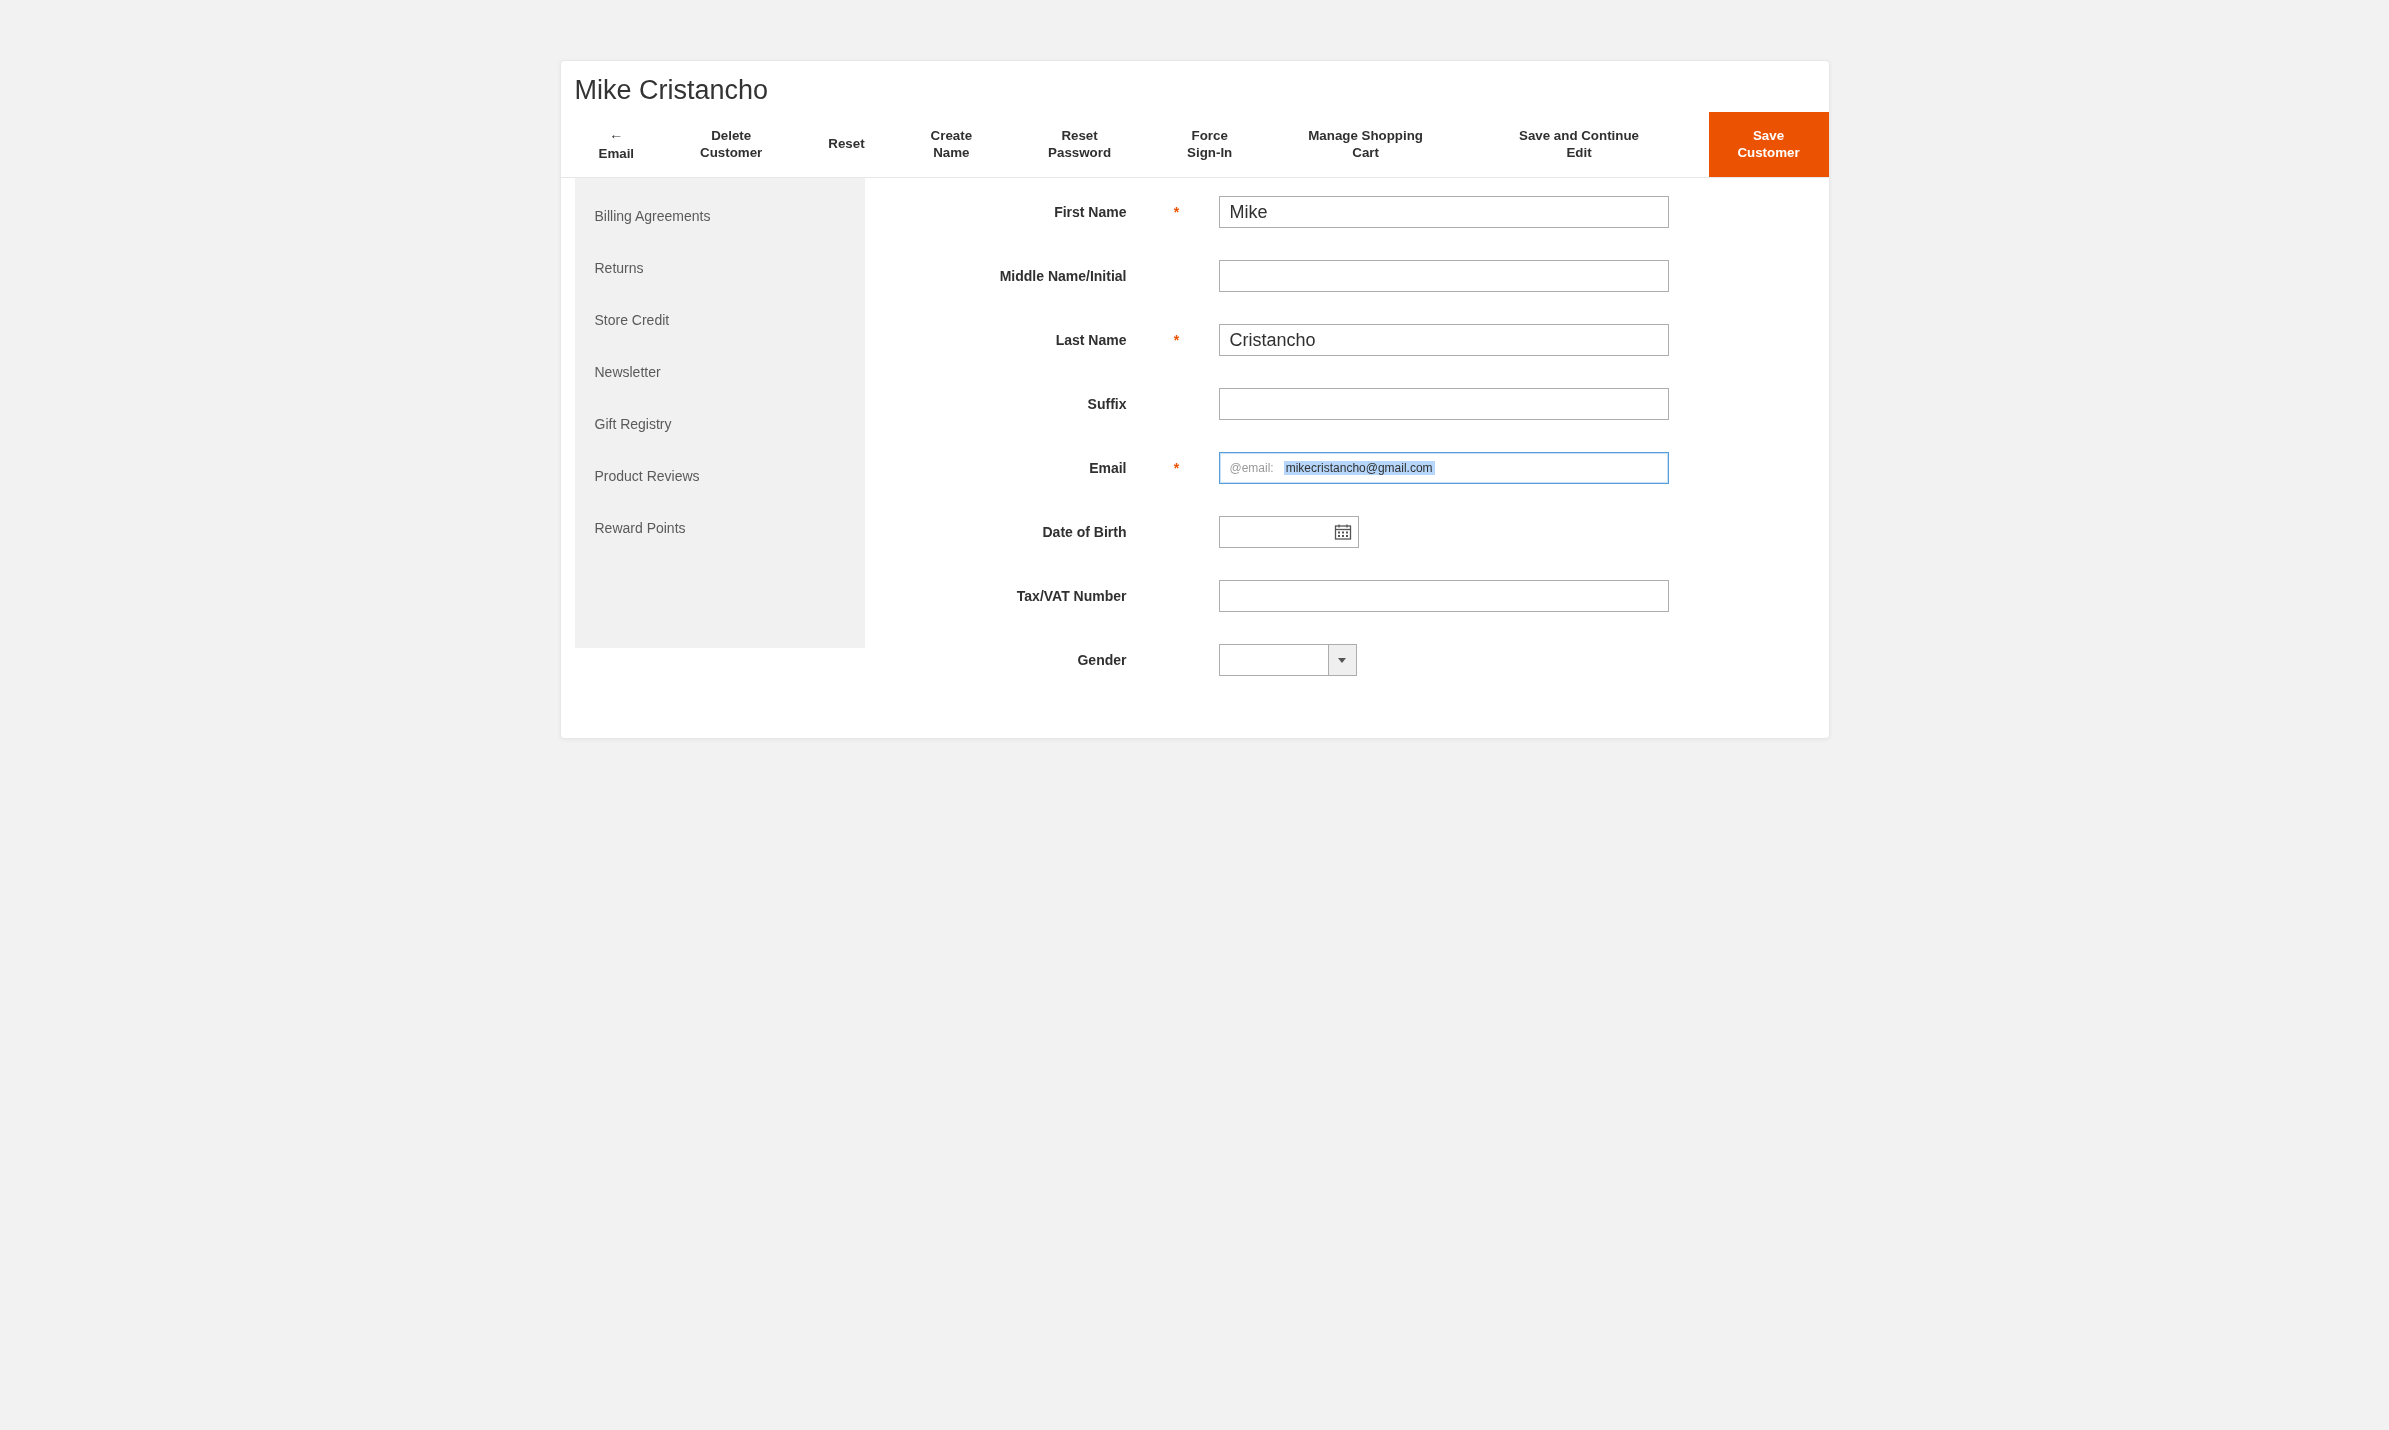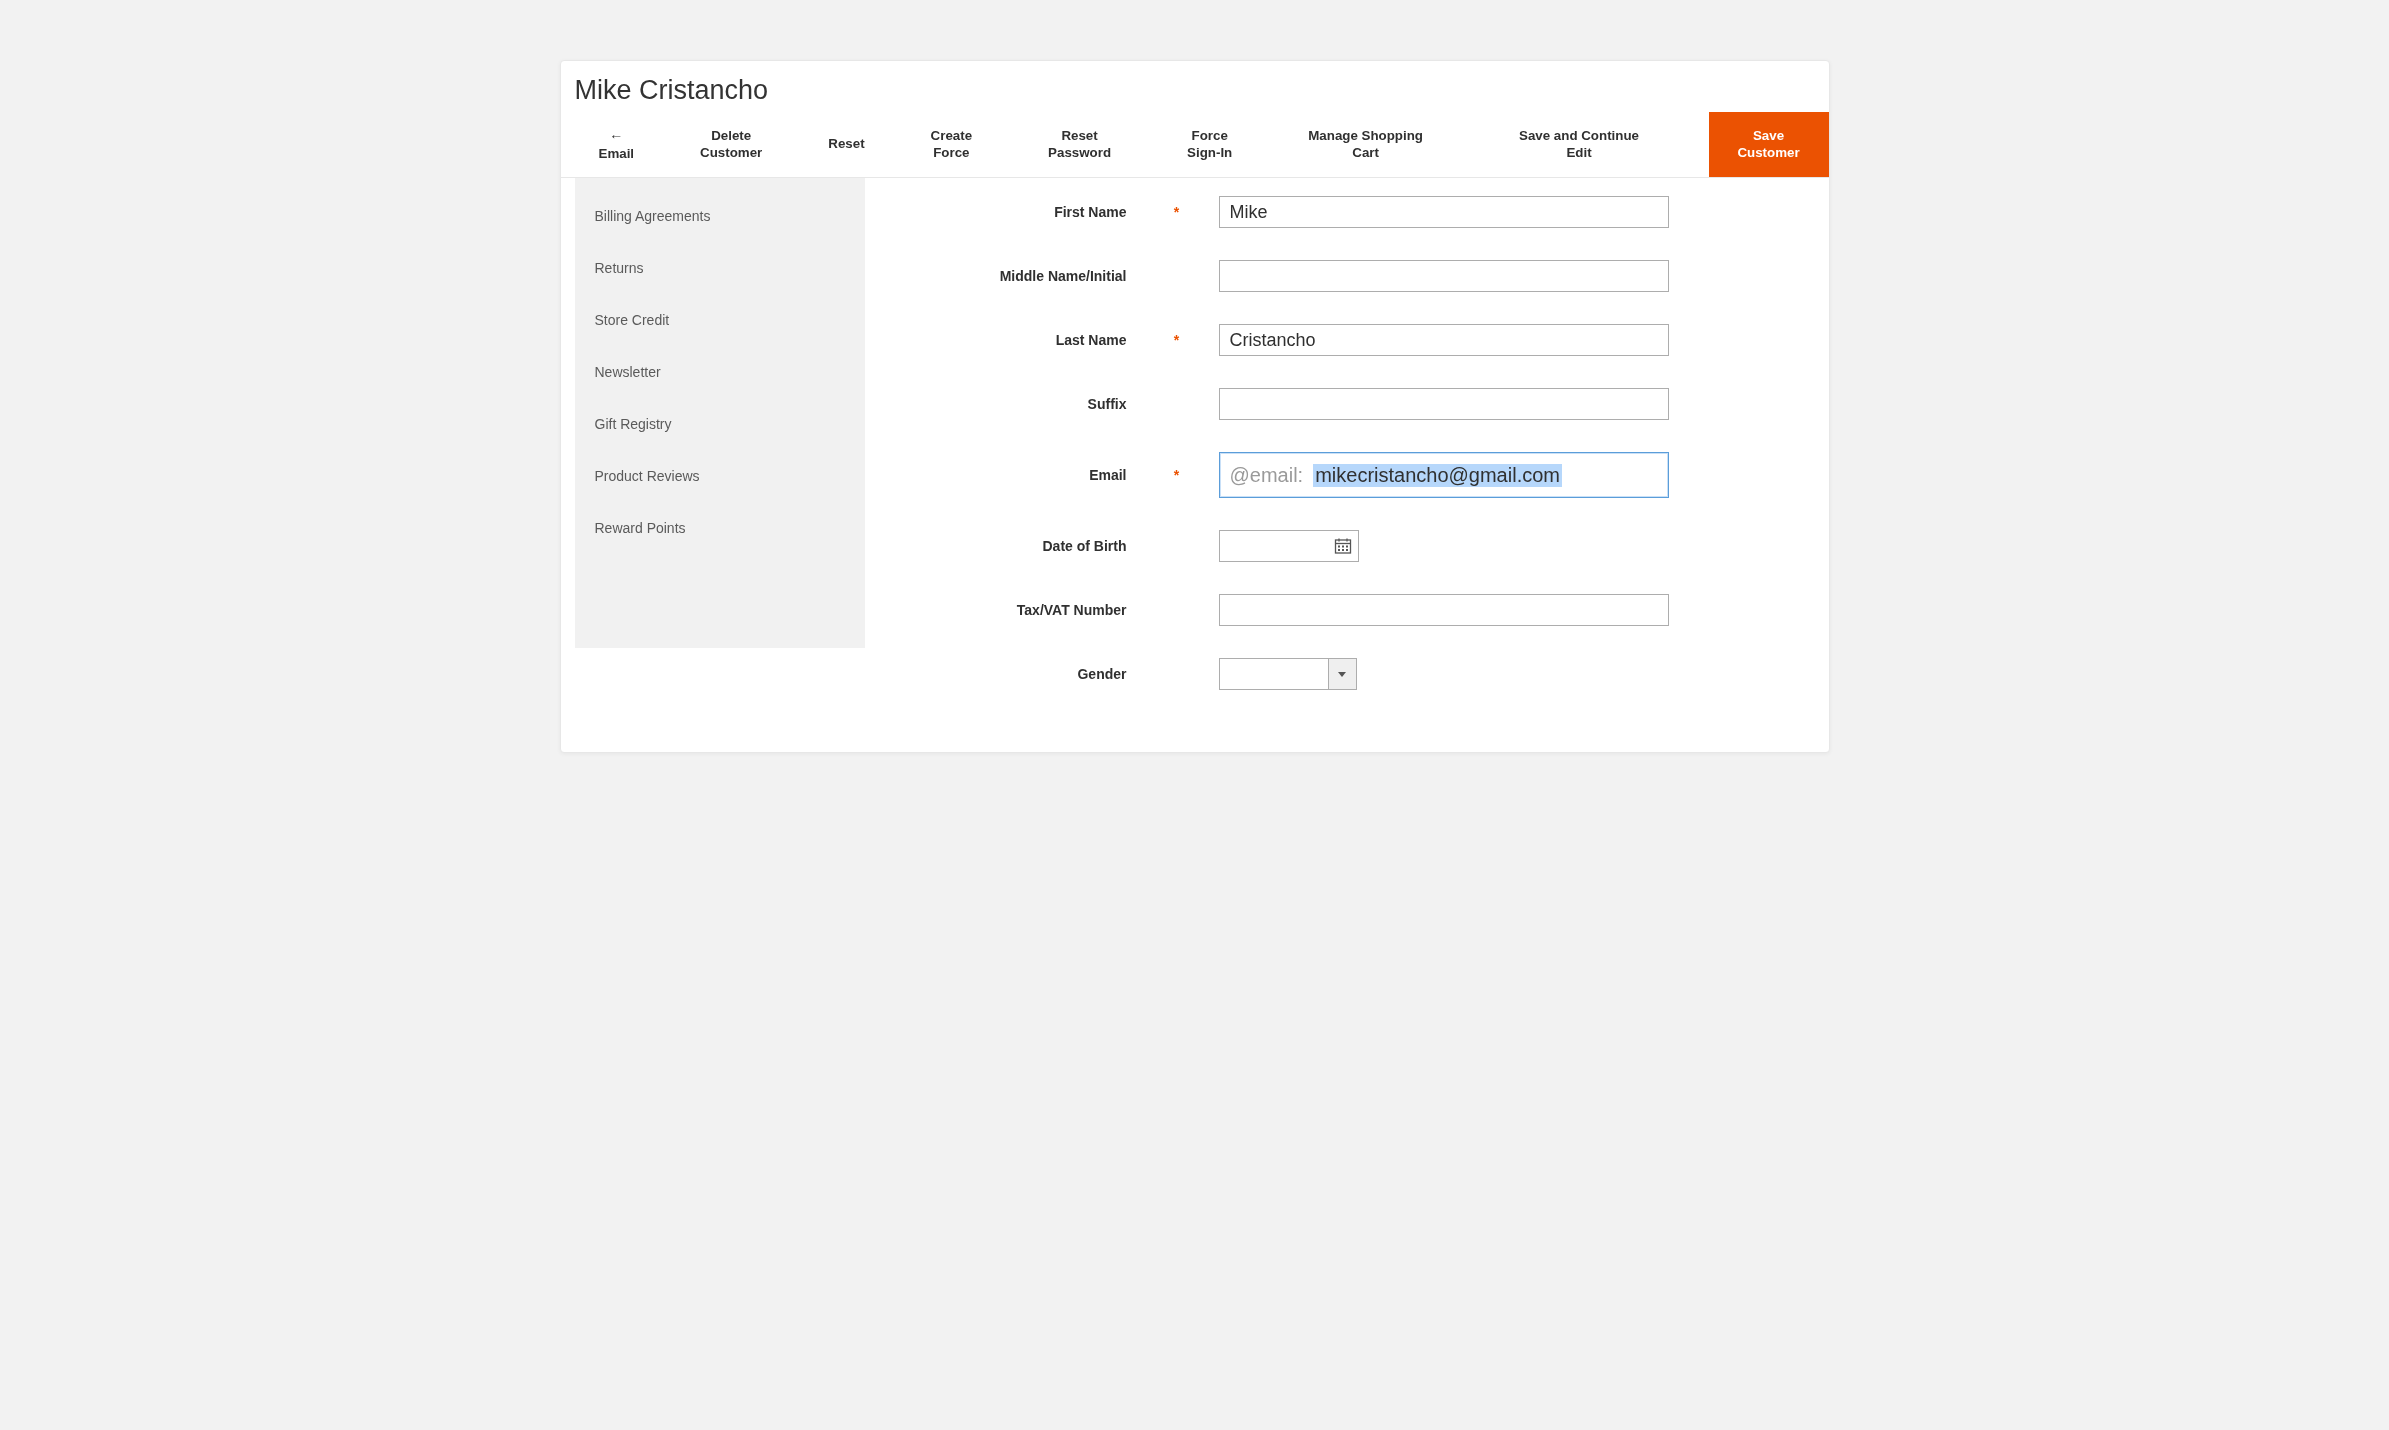--- a/index.html
+++ b/index.html
@@ -117,27 +117,27 @@
     width: 450px;
     height: 32px;
     border: 1px solid #adadad;
     padding: 4px 10px;
     font-size: 18px;
     color: #303030;
     outline: none;
   }
   .email-input-wrap {
     width: 450px;
-    height: 46px;
+    height: 32px;
     border: 1px solid #5b9dd9;
     box-shadow: 0 0 0 1px #c9e0f7 inset;
     display: flex;
     align-items: center;
     padding: 0 10px;
-    font-size: 20px;
+    font-size: 12px;
   }
   .email-prefix {
     color: #9a9a9a;
     margin-right: 10px;
   }
   .email-sel {
     background: #b6d7fb;
     color: #303030;
     padding: 0 2px;
   }
@@ -201,21 +201,21 @@
       <span class="arrow">←</span>
       <span>Email</span>
     </button>
     <div class="tb-gap-narrow"></div>
     <button class="tb-btn">Delete
 Customer</button>
     <div class="tb-gap-narrow"></div>
     <button class="tb-btn">Reset</button>
     <div class="tb-gap-narrow"></div>
     <button class="tb-btn">Create
-Force</button>
+Name</button>
     <div class="tb-gap"></div>
     <button class="tb-btn">Reset
 Password</button>
     <div class="tb-gap"></div>
     <button class="tb-btn">Force
 Sign-In</button>
     <div class="tb-gap"></div>
     <button class="tb-btn">Manage Shopping
 Cart</button>
     <div class="tb-gap-wide"></div>

